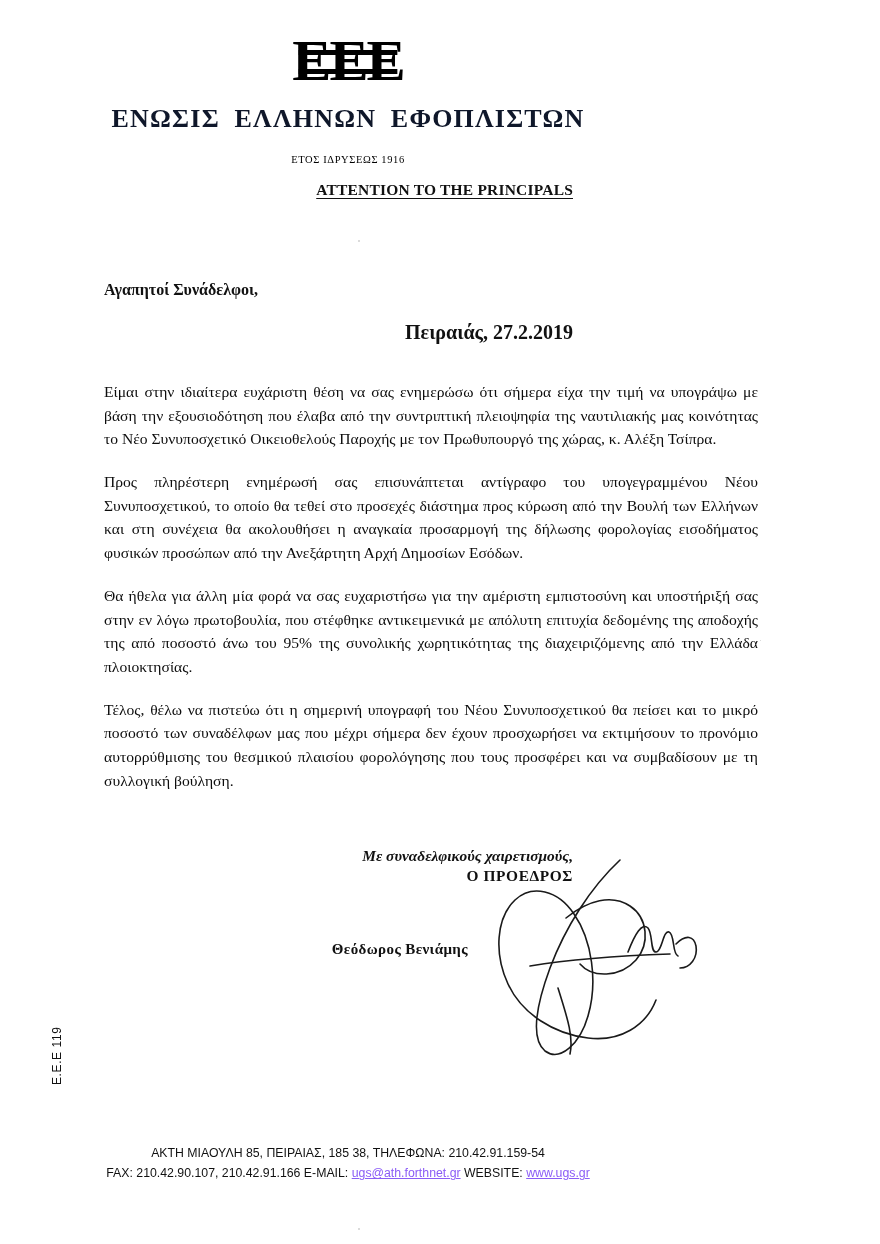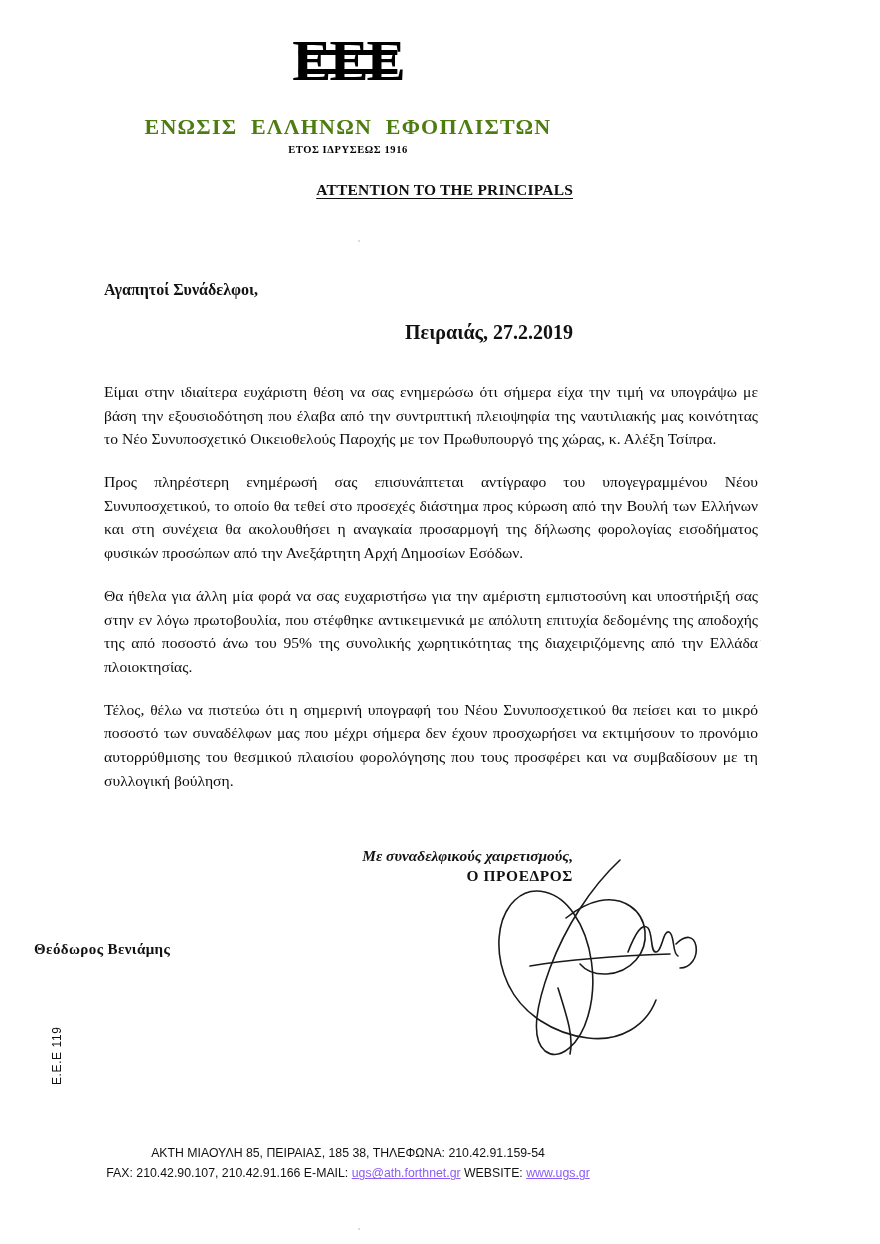--- a/index.html
+++ b/index.html
@@ -49,31 +49,31 @@
     position: absolute;
     left: 6%;
     right: 6%;
     height: 5px;
     background: #000;
   }
   .logo-eee .bar.top { top: 17px; }
   .logo-eee .bar.bottom { top: 36px; }
 
   .org-name {
-    margin-top: 22px;
-    font-size: 22px;
+    margin-top: 12px;
+    font-size: 26px;
     font-weight: bold;
     letter-spacing: 1.2px;
     word-spacing: 7px;
-    color: #4d7c0f;
+    color: #0f172a;
   }
   .org-founded {
-    margin-top: 4px;
+    margin-top: 20px;
     font-size: 10.5px;
-    font-weight: bold;
+    font-weight: normal;
     letter-spacing: 0.6px;
     color: #000;
   }
 
   
   .attention {
     position: absolute;
     top: 181px;
     left: 0;
     right: 123px;
@@ -132,24 +132,24 @@
   }
   .closing .title {
     font-style: normal;
     letter-spacing: 0.6px;
   }
   .signer-name {
     position: absolute;
     top: 941px;
     left: 0;
     right: 228px;
+    text-align: right;
     font-size: 15px;
     font-weight: bold;
     letter-spacing: 0.4px;
-    margin-left: 34px;
   }
   .signature-svg {
     position: absolute;
     top: 848px;
     left: 470px;
     width: 250px;
     height: 220px;
     pointer-events: none;
   }
 

